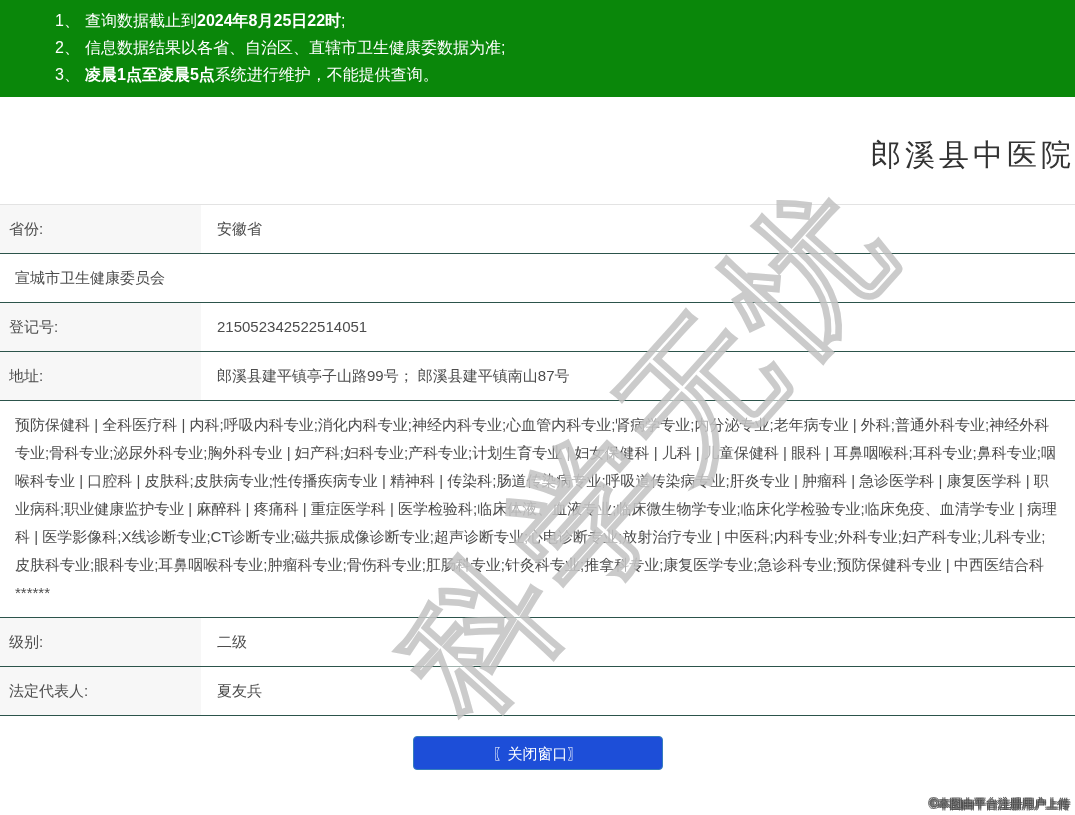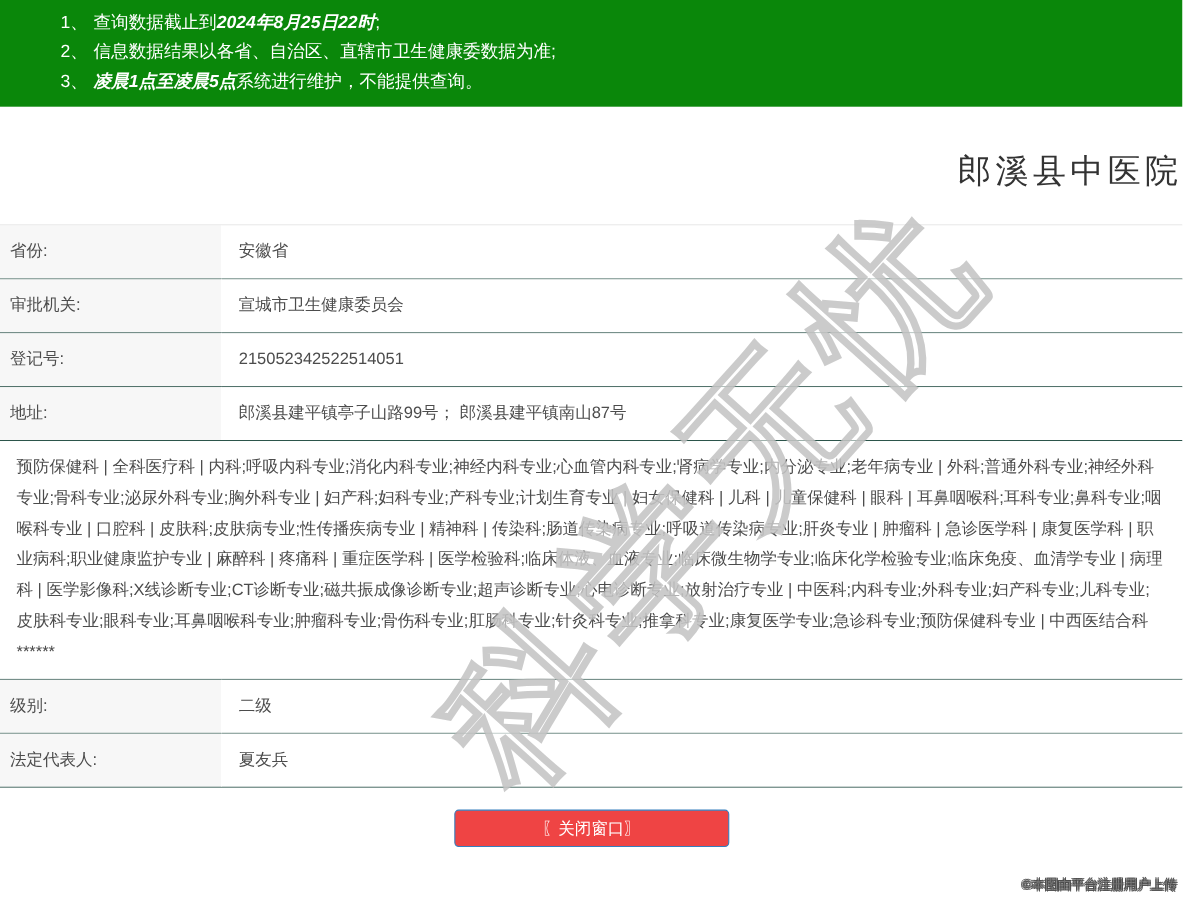--- a/index.html
+++ b/index.html
@@ -12,21 +12,21 @@
   
   .notice-bar{
     background:#0a870a;color:#ffffff;
     padding:7px 10px 9px 55px;
   }
   .notice-line{
     display:flex;align-items:baseline;
     font-size:16px;line-height:27px;white-space:nowrap;
   }
   .notice-num{width:30px;flex:0 0 auto;}
-  .notice-bold{font-weight:bold;font-style:italic;}
+  .notice-bold{font-weight:bold;}
   
   .hospital-title{
     text-align:right;
     font-size:30px;letter-spacing:4px;color:#333;
     margin:38px 0 28px 0;font-weight:400;
   }
   
   .info-table{width:1075px;border-top:1px solid #e3e3e3;}
   .info-row{
     display:flex;align-items:flex-start;
@@ -40,21 +40,21 @@
   }
   .value-cell{
     flex:1 1 auto;background:#ffffff;
     padding:10px 15px 10px 15px;
     font-size:15px;line-height:28px;
   }
   
   .btn-wrap{text-align:center;margin-top:20px;}
   .close-btn{
     display:inline-block;width:250px;height:34px;line-height:32px;
-    background:#ef4444;border:1px solid #357ebd;border-radius:4px;
+    background:#1d4ed8;border:1px solid #357ebd;border-radius:4px;
     color:#ffffff;font-size:15px;text-align:center;cursor:pointer;
     box-sizing:border-box;
   }
   
   .center-watermark{
     position:absolute;left:270px;top:350px;width:760px;
     text-align:center;
     transform:rotate(-48deg);
     font-size:148px;letter-spacing:14px;font-weight:bold;
     color:rgba(255,255,255,0.55);
@@ -86,21 +86,20 @@
 </div>
 
 <div class="hospital-title">郎溪县中医院</div>
 
 <div class="info-table">
   <div class="info-row">
     <div class="label-cell">省份:</div>
     <div class="value-cell">安徽省</div>
   </div>
   <div class="info-row">
-    <div class="label-cell">审批机关:</div>
     <div class="value-cell">宣城市卫生健康委员会</div>
   </div>
   <div class="info-row">
     <div class="label-cell">登记号:</div>
     <div class="value-cell">215052342522514051</div>
   </div>
   <div class="info-row">
     <div class="label-cell">地址:</div>
     <div class="value-cell">郎溪县建平镇亭子山路99号； 郎溪县建平镇南山87号</div>
   </div>

